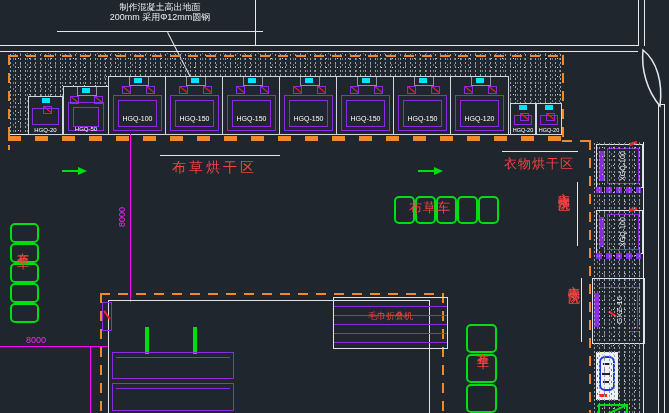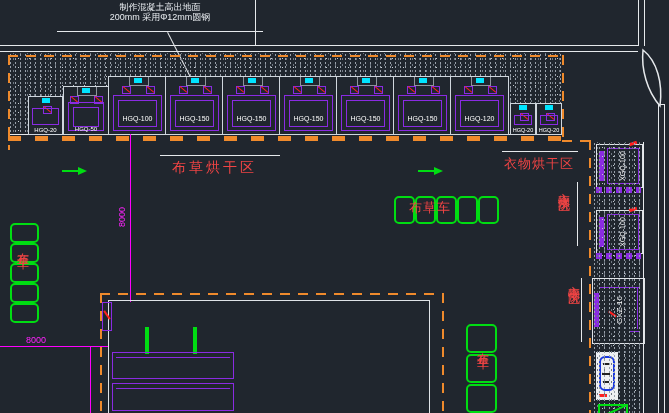--- a/index.html
+++ b/index.html
@@ -265,20 +265,28 @@
 
   <div class="abs" style="left:145px;top:327px;width:4px;height:27px;background:#00dd12;"></div>
   <div class="abs" style="left:193px;top:327px;width:4px;height:27px;background:#00dd12;"></div>
   <div class="abs purple" style="left:112px;top:352px;width:120px;height:25px;">
     <div class="abs" style="left:3px;top:4px;right:3px;height:0;border-top:1px solid #8a2be2;"></div>
   </div>
   <div class="abs purple" style="left:112px;top:383px;width:120px;height:26px;">
     <div class="abs" style="left:3px;top:4px;right:3px;height:0;border-top:1px solid #8a2be2;"></div>
   </div>
 
+  <div class="abs" style="left:333px;top:297px;width:113px;height:50px;border:1px solid #dfe3e7;">
+    <div class="abs" style="left:0;top:8px;width:100%;height:0;border-top:1.5px solid #8a2be2;"></div>
+    <div class="abs" style="left:0;top:17px;width:100%;height:0;border-top:1.5px solid #8a2be2;"></div>
+    <div class="abs" style="left:0;top:26px;width:100%;height:0;border-top:1.5px solid #8a2be2;"></div>
+    <div class="abs" style="left:0;top:35px;width:100%;height:0;border-top:1.5px solid #8a2be2;"></div>
+    <div class="abs" style="left:0;top:44px;width:100%;height:0;border-top:1.5px solid #8a2be2;"></div>
+    <div class="abs ztext" style="left:0;top:12px;width:100%;text-align:center;font-size:9px;">毛巾折叠机</div>
+  </div>
 
   <div class="abs ztext" style="left:409px;top:199px;font-size:13px;letter-spacing:1px;">布草车</div>
   <div class="abs ztext vtext" style="left:14px;top:243px;font-size:12px;">布草车</div>
   <div class="abs ztext vtext" style="left:474px;top:343px;font-size:12px;">布草车</div>
 
   <div class="abs stipple" style="left:592px;top:142px;width:51px;height:271px;"></div>
   <div class="abs wline" style="left:643px;top:142px;width:1px;height:271px;"></div>
 
   <div class="abs" style="left:598px;top:404px;width:26px;height:14px;border:2px solid #00dd12;">
     <div class="abs" style="left:2px;top:4px;width:24px;height:2px;background:#00dd12;transform:rotate(-25deg);"></div>

